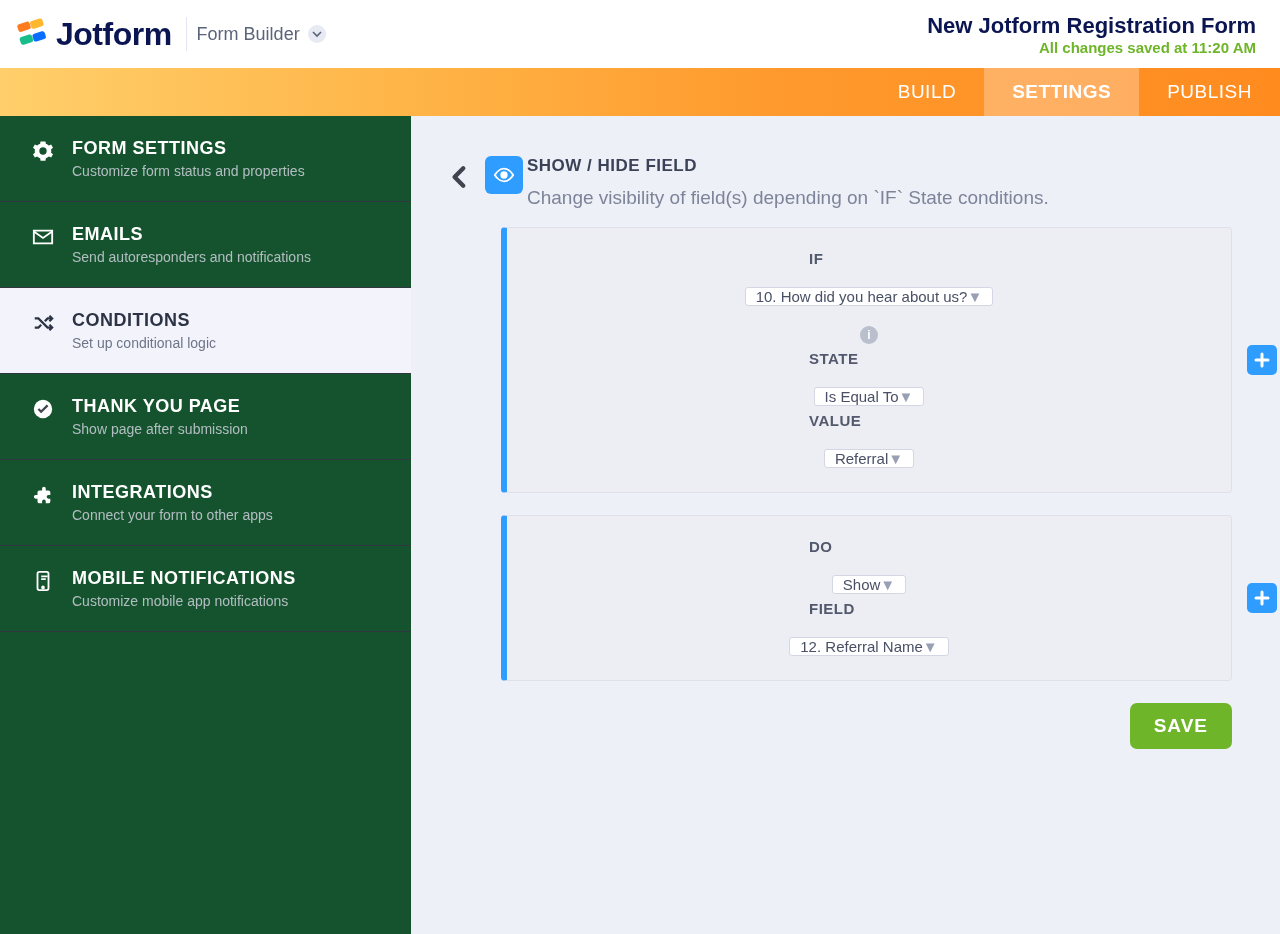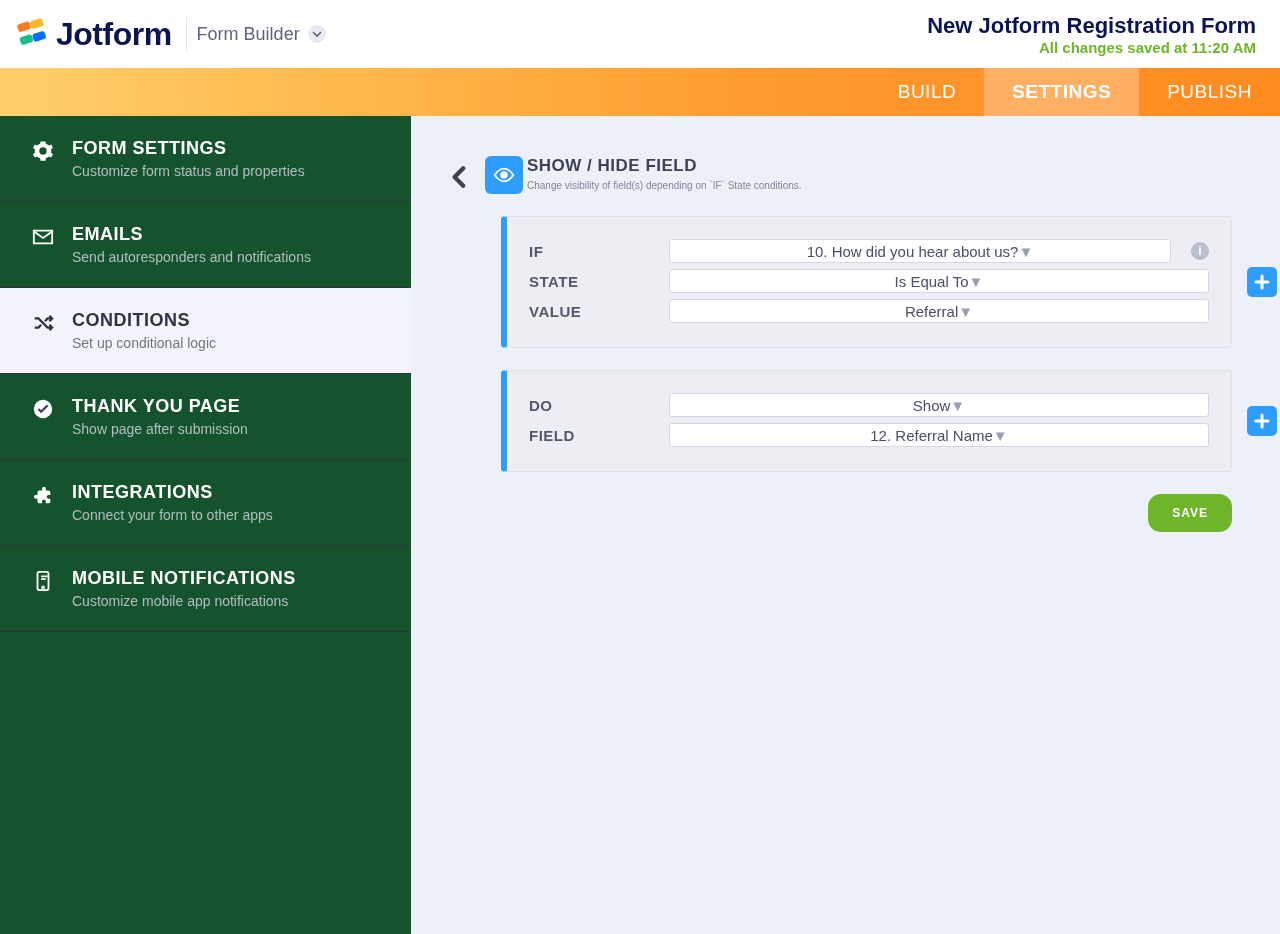--- a/index.html
+++ b/index.html
@@ -79,31 +79,31 @@
   .head-row { display:flex; align-items:flex-start; gap:4px; margin-bottom:18px; }
   .back-btn {
     width:42px; height:42px; display:flex; align-items:center; justify-content:center;
     cursor:pointer; color:#3f444f;
   }
   .eye-badge {
     width:38px; height:38px; border-radius:6px; background:#2f9cff;
     display:flex; align-items:center; justify-content:center; flex:0 0 38px;
   }
   .head-text .ht-title { font-size:17px; font-weight:700; letter-spacing:.5px; color:#3b4257; }
-  .head-text .ht-sub { font-size:10px; color:#7d8499; margin-top:4px; }
+  .head-text .ht-sub { font-size:19px; color:#7d8499; margin-top:11px; }
 
   .panels { margin-left: 62px; }
   .panel {
     background:#eceef3; border:1px solid #dfe1ea; border-radius:4px;
     border-left:6px solid #2f9cff;
     padding:16px 22px 18px 22px;
     margin-bottom:22px;
     position:relative;
   }
-  .row { display:flex; align-items:center; gap:20px; margin:6px 0; }
+  .row { display:flex; align-items:center; gap:20px; margin:6px 0;flex-direction:column; }
   .row-label { width:120px; font-size:15px; font-weight:700; color:#53596c; letter-spacing:.5px; }
   .select {
     flex:1; height:24px; background:#fff; border:1px solid #d4d7e3; border-radius:3px;
     display:flex; align-items:center; justify-content:center;
     padding:0 10px; font-size:15px; color:#4a5065; cursor:pointer;
   }
   .select .sel-caret { color:#9aa0b3; }
   .info-dot {
     width:18px; height:18px; border-radius:50%; background:#b9bfcc; color:#fff;
     display:flex; align-items:center; justify-content:center; font-size:12px; font-weight:700;
@@ -111,22 +111,22 @@
   }
 
   .add-btn {
     position:absolute; right:-46px; top:50%; transform:translateY(-50%);
     width:30px; height:30px; border-radius:5px; background:#2f9cff;
     display:flex; align-items:center; justify-content:center; cursor:pointer;
   }
 
   .save-row { display:flex; justify-content:flex-end; margin-left:62px; }
   .save-btn {
-    background:#6fb52a; color:#fff; border:none; border-radius:13px;
-    padding:12px 24px; font-size:12px; letter-spacing:1px; font-weight:600; cursor:pointer;
+    background:#6fb52a; color:#fff; border:none; border-radius:7px;
+    padding:12px 24px; font-size:19px; letter-spacing:1px; font-weight:600; cursor:pointer;
   }
 </style>
 </head>
 <body>
 
 <div class="topbar">
   <div class="left-brand">
     <div class="logo">
       <span class="logo-mark">
         <svg viewBox="0 0 40 40">

